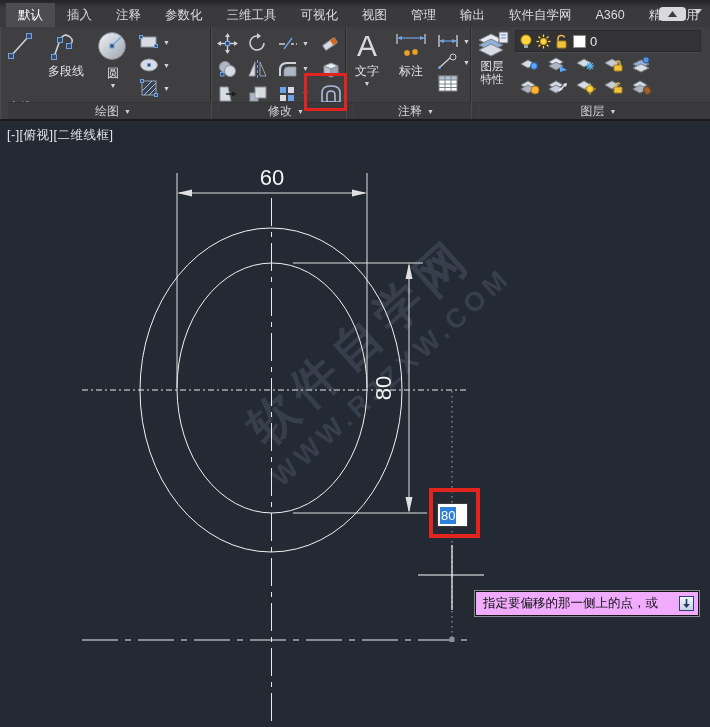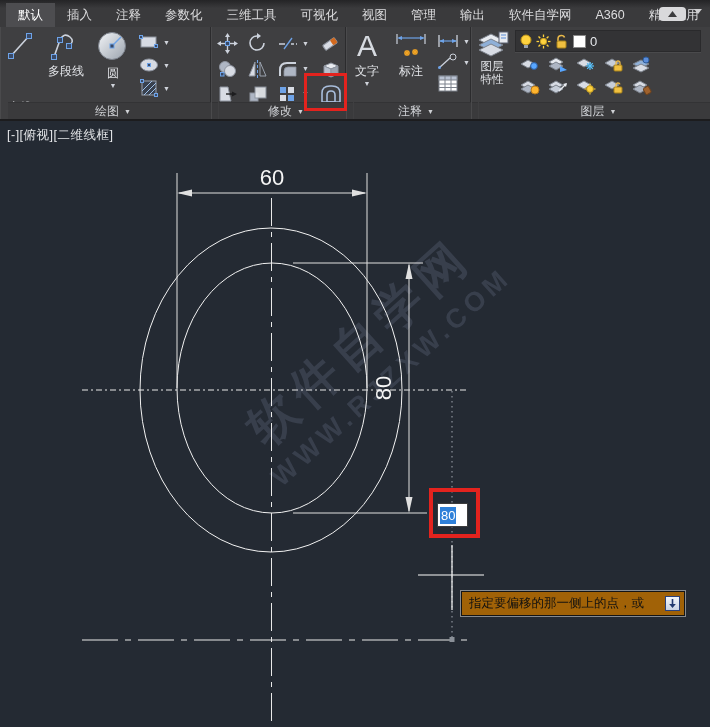--- a/index.html
+++ b/index.html
@@ -67,22 +67,22 @@
   .hl-canvas { position:absolute; left:429px; top:367px; width:51px; height:50px;
     border:4px solid #e3231e; z-index:20; }
 
   
   .dyn-input { position:absolute; left:437px; top:382px; width:31px; height:24px;
     background:#ffffff; border:1px solid #3c3c3c; z-index:21; display:flex; align-items:center;
     font-size:13px; padding-left:2px; }
   .dyn-input .sel { background:#2e80d9; color:#ffffff; padding:1px 1px; }
 
   
-  .tooltip { position:absolute; left:461px; top:470px; width:224px; height:25px;
-    background:#a16207; border:1px solid #141414; box-shadow:0 0 0 1px rgba(255,255,255,0.45);
+  .tooltip { position:absolute; left:475px; top:470px; width:224px; height:25px;
+    background:#f0abfc; border:1px solid #141414; box-shadow:0 0 0 1px rgba(255,255,255,0.45);
     display:flex; align-items:center; z-index:22;justify-content:flex-end; }
   .tooltip .txt { color:#111111; font-size:12.5px; padding-left:7px; flex:1; white-space:nowrap; }
   .tooltip .key-btn { width:15px; height:15px; margin-right:4px; background:linear-gradient(#f4f7fb,#c9d3e4);
     border:1px solid #2a427c; display:flex; align-items:center; justify-content:center; }
 </style>
 </head>
 <body>
 
 <div class="app">
 

